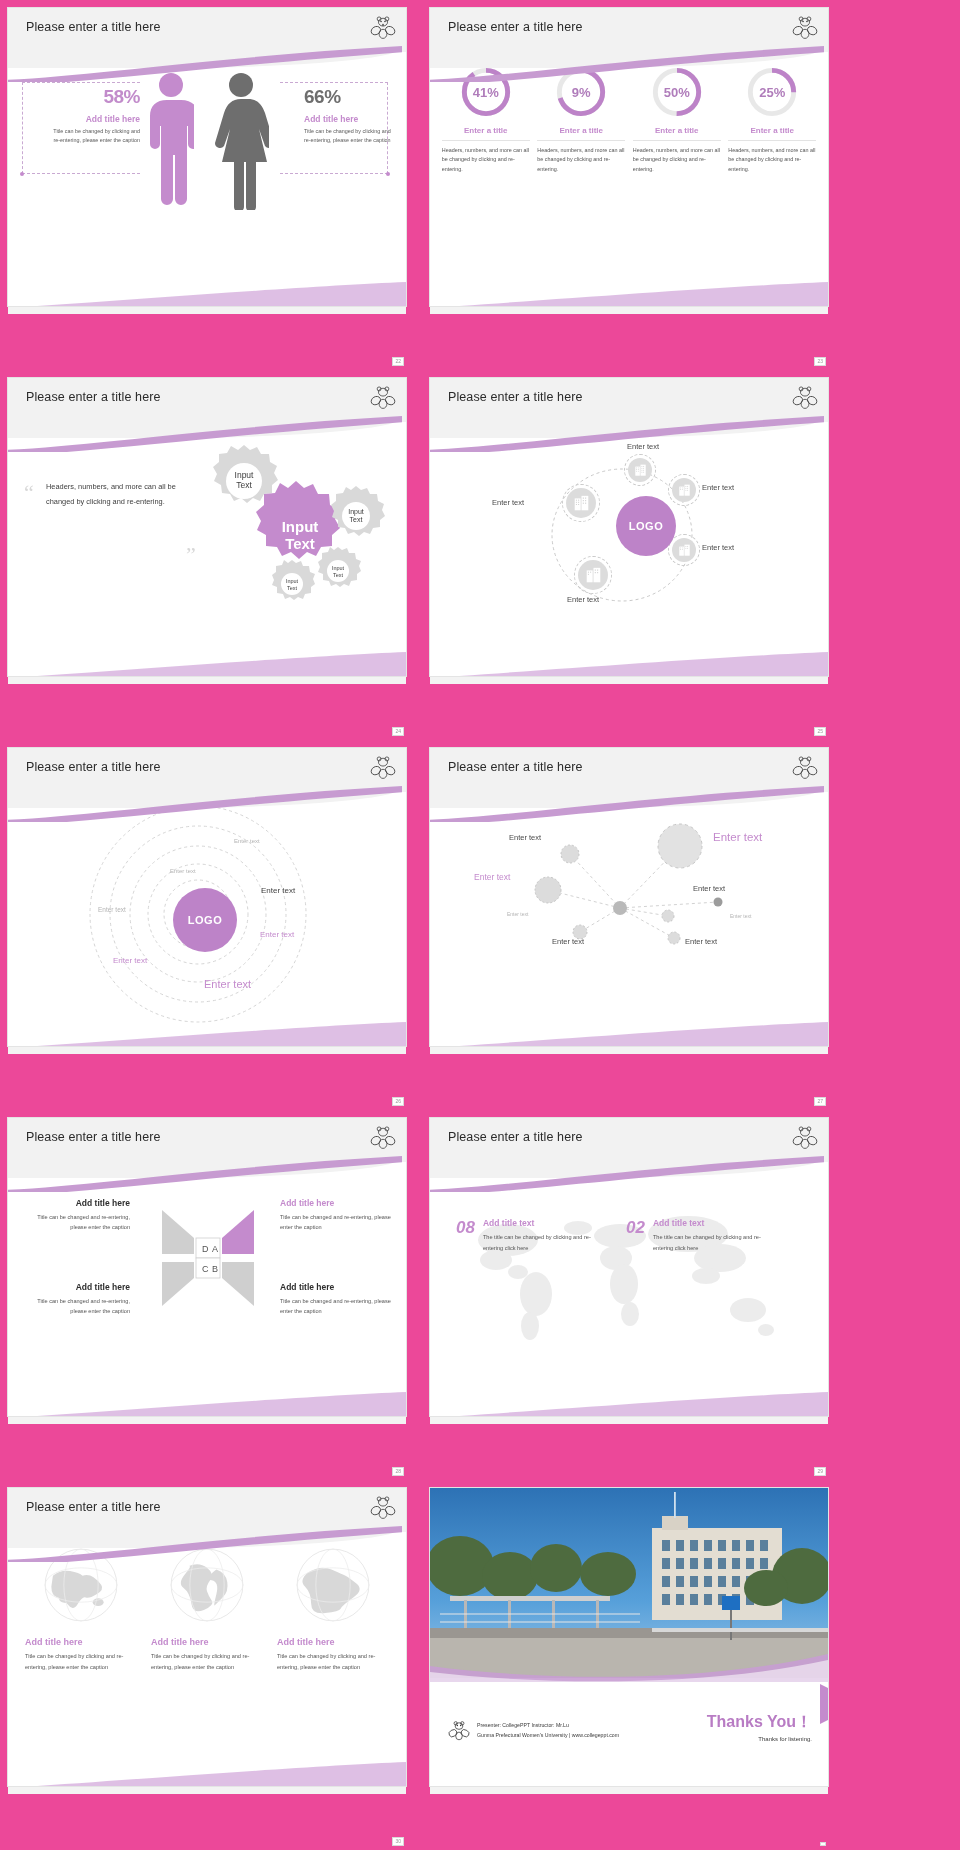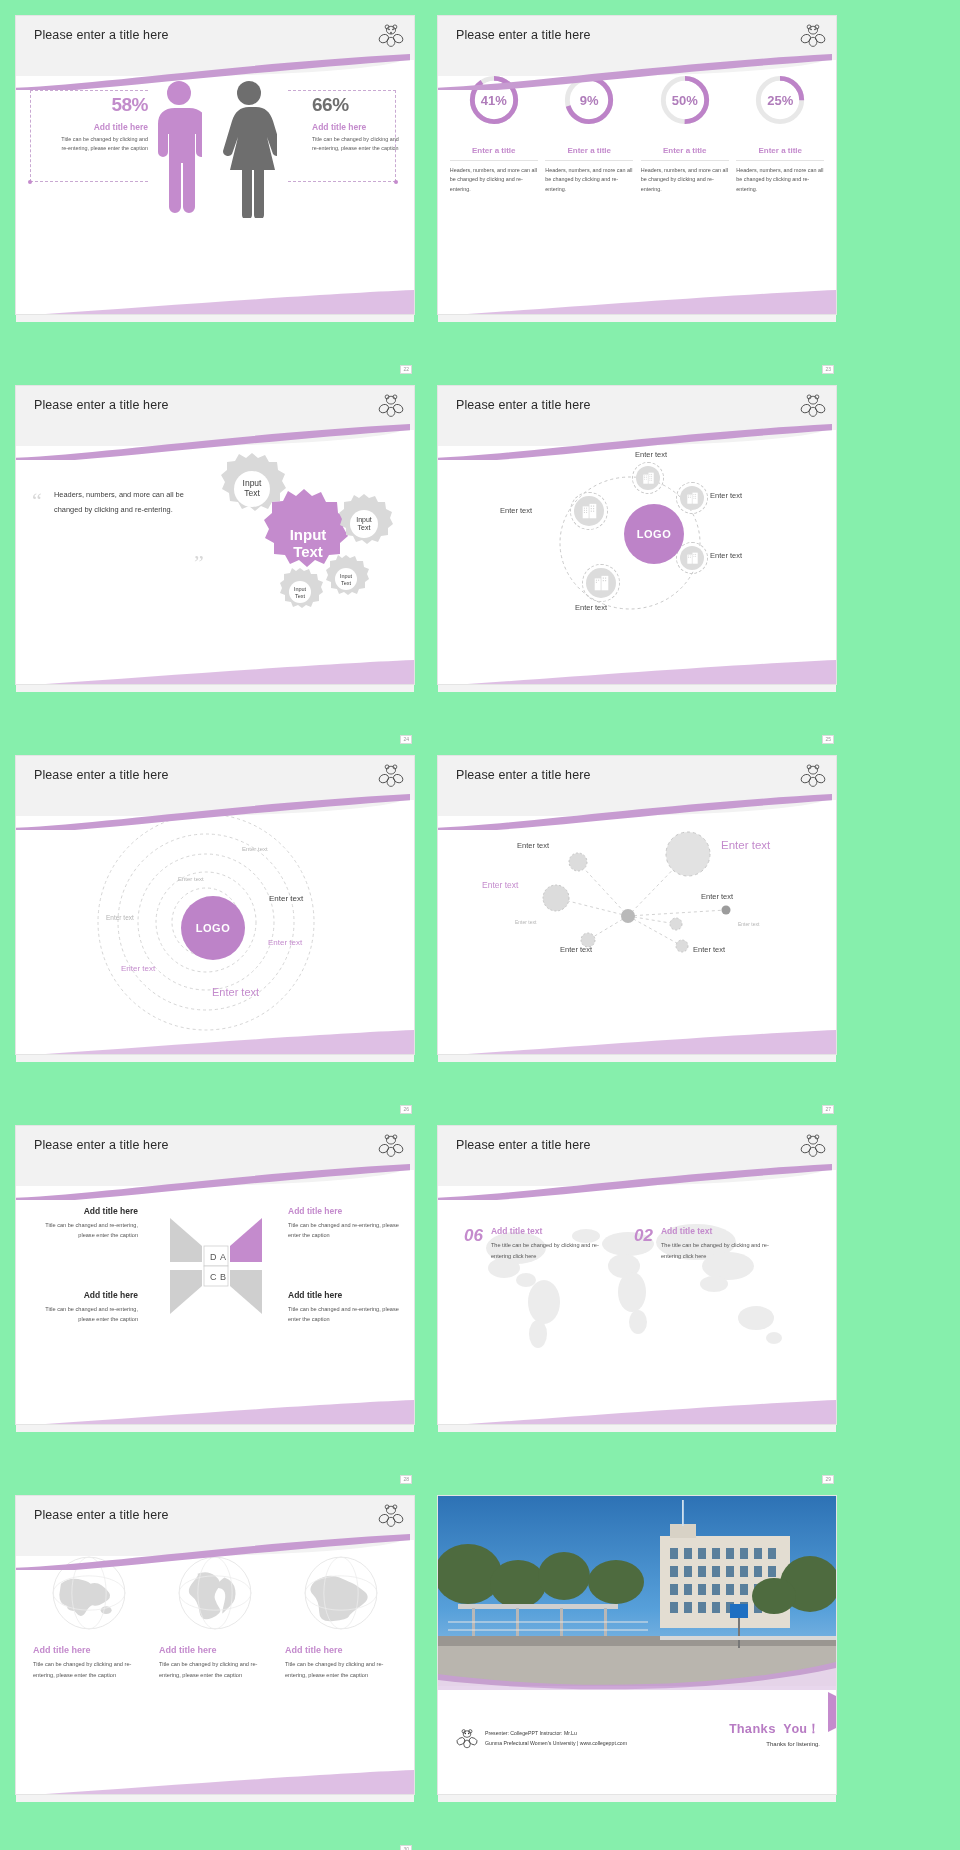--- a/index.html
+++ b/index.html
@@ -9,22 +9,22 @@
     font-family: "Liberation Sans", sans-serif;
     overflow: hidden;
   }
   .deck {
     width: 960px; height: 1850px;
     display: grid;
     grid-template-columns: 410px 1fr;
     grid-template-rows: repeat(5, 370px);
     column-gap: 4px;
     row-gap: 0px;
-    padding: 8px;
-    background: #86efac;
+    padding: 0;
+    background: #ec4899;
   }
   .cell { position: relative; width: 410px; height: 370px; }
   .cell.right { width: 410px; margin-left: 8px;}
   .slide {
     position: absolute;
     left: 8px; top: 8px;
     width: 398px; height: 298px;
     background: #ffffff;
     box-shadow: 0 0 0 1px #e4e4e4;
     overflow: hidden;
@@ -78,21 +78,21 @@
   .dashbox{ position:absolute; border:1px dashed #c9a9d2;}
 
   
   .donut-row{ display:flex; justify-content:space-around; padding:6px 8px 0;}
   .donut-col{ width:88px; text-align:center;}
   .donut{ position:relative; width:52px; height:52px; margin:0 auto;}
   .donut .num{
     position:absolute; inset:0; display:flex; align-items:center; justify-content:center;
     font-size:13px; font-weight:bold; color:#b07dbb;
   }
-  .donut-title{ color:#c48bcd; font-size:8px; font-weight:bold; margin-top:20px;
+  .donut-title{ color:#c48bcd; font-size:8px; font-weight:bold; margin-top:8px;
     padding-bottom:5px; border-bottom:1px solid #e3e3e3;}
   .donut-cap{ color:#555; font-size:5.4px; line-height:1.75; margin-top:5px; text-align:left;}
 
   
   .quote{ font-size:22px; color:#d8d8d8; font-family:"Liberation Serif", serif; line-height:.6;}
   .gear-txt{ color:#3d3d3d; font-size:7.4px; line-height:2; }
 
   
   .etxt{ font-size:7.5px; color:#4a4a4a;}
   .etxt.p{ color:#c48bcd;}
@@ -108,21 +108,21 @@
     outline:1px dashed #c9c9c9; outline-offset:3px;
   }
   
   .atitle{ color:#2e2e2e; font-size:8.5px; font-weight:bold;}
   .atitle.p{ color:#c48bcd;}
   .atxt{ color:#565656; font-size:5.6px; line-height:1.8;}
   
   .bignum{ font-size:17px; font-weight:bold; color:#c48bcd; font-style:italic;}
   
   .photo{ position:absolute; left:0; top:0; width:100%; height:190px; overflow:hidden;}
-  .thanks{ color:#b87cc4; font-size:13px; font-weight:bold; font-family:Liberation Mono, monospace;}
+  .thanks{ color:#b87cc4; font-size:16px; font-weight:bold; font-family:Liberation Sans, sans-serif;}
   .thankssub{ color:#3a3a3a; font-size:6px; margin-top:3px;}
   .presenter{ font-size:5.2px; color:#3a3a3a; line-height:1.9;}
 </style>
 </head>
 <body>
 
 <div class="deck">
 
   <div class="cell">
     <div class="slide-shadow"></div>
@@ -682,21 +682,21 @@
             <ellipse cx="240" cy="36" rx="40" ry="18"></ellipse>
               <ellipse cx="272" cy="60" rx="26" ry="14"></ellipse>
             <ellipse cx="258" cy="78" rx="14" ry="8"></ellipse>
             <ellipse cx="300" cy="112" rx="18" ry="12"></ellipse>
               <ellipse cx="318" cy="132" rx="8" ry="6"></ellipse>
             <ellipse cx="130" cy="30" rx="14" ry="7"></ellipse>
           </g>
         </svg>
 
         <div style="position:absolute;left:26px;top:48px;display:flex;gap:8px;align-items:flex-start;">
-          <div class="bignum">06</div>
+          <div class="bignum">08</div>
           <div>
             <div style="color:#c48bcd;font-size:8.5px;font-weight:bold;">Add title text</div>
             <div style="color:#555;font-size:5.6px;line-height:1.9;margin-top:4px;width:118px;">The title can be changed by clicking and re-entering click here</div>
           </div>
         </div>
 
         <div style="position:absolute;left:196px;top:48px;display:flex;gap:8px;align-items:flex-start;">
           <div class="bignum">02</div>
           <div>
             <div style="color:#c48bcd;font-size:8.5px;font-weight:bold;">Add title text</div>

